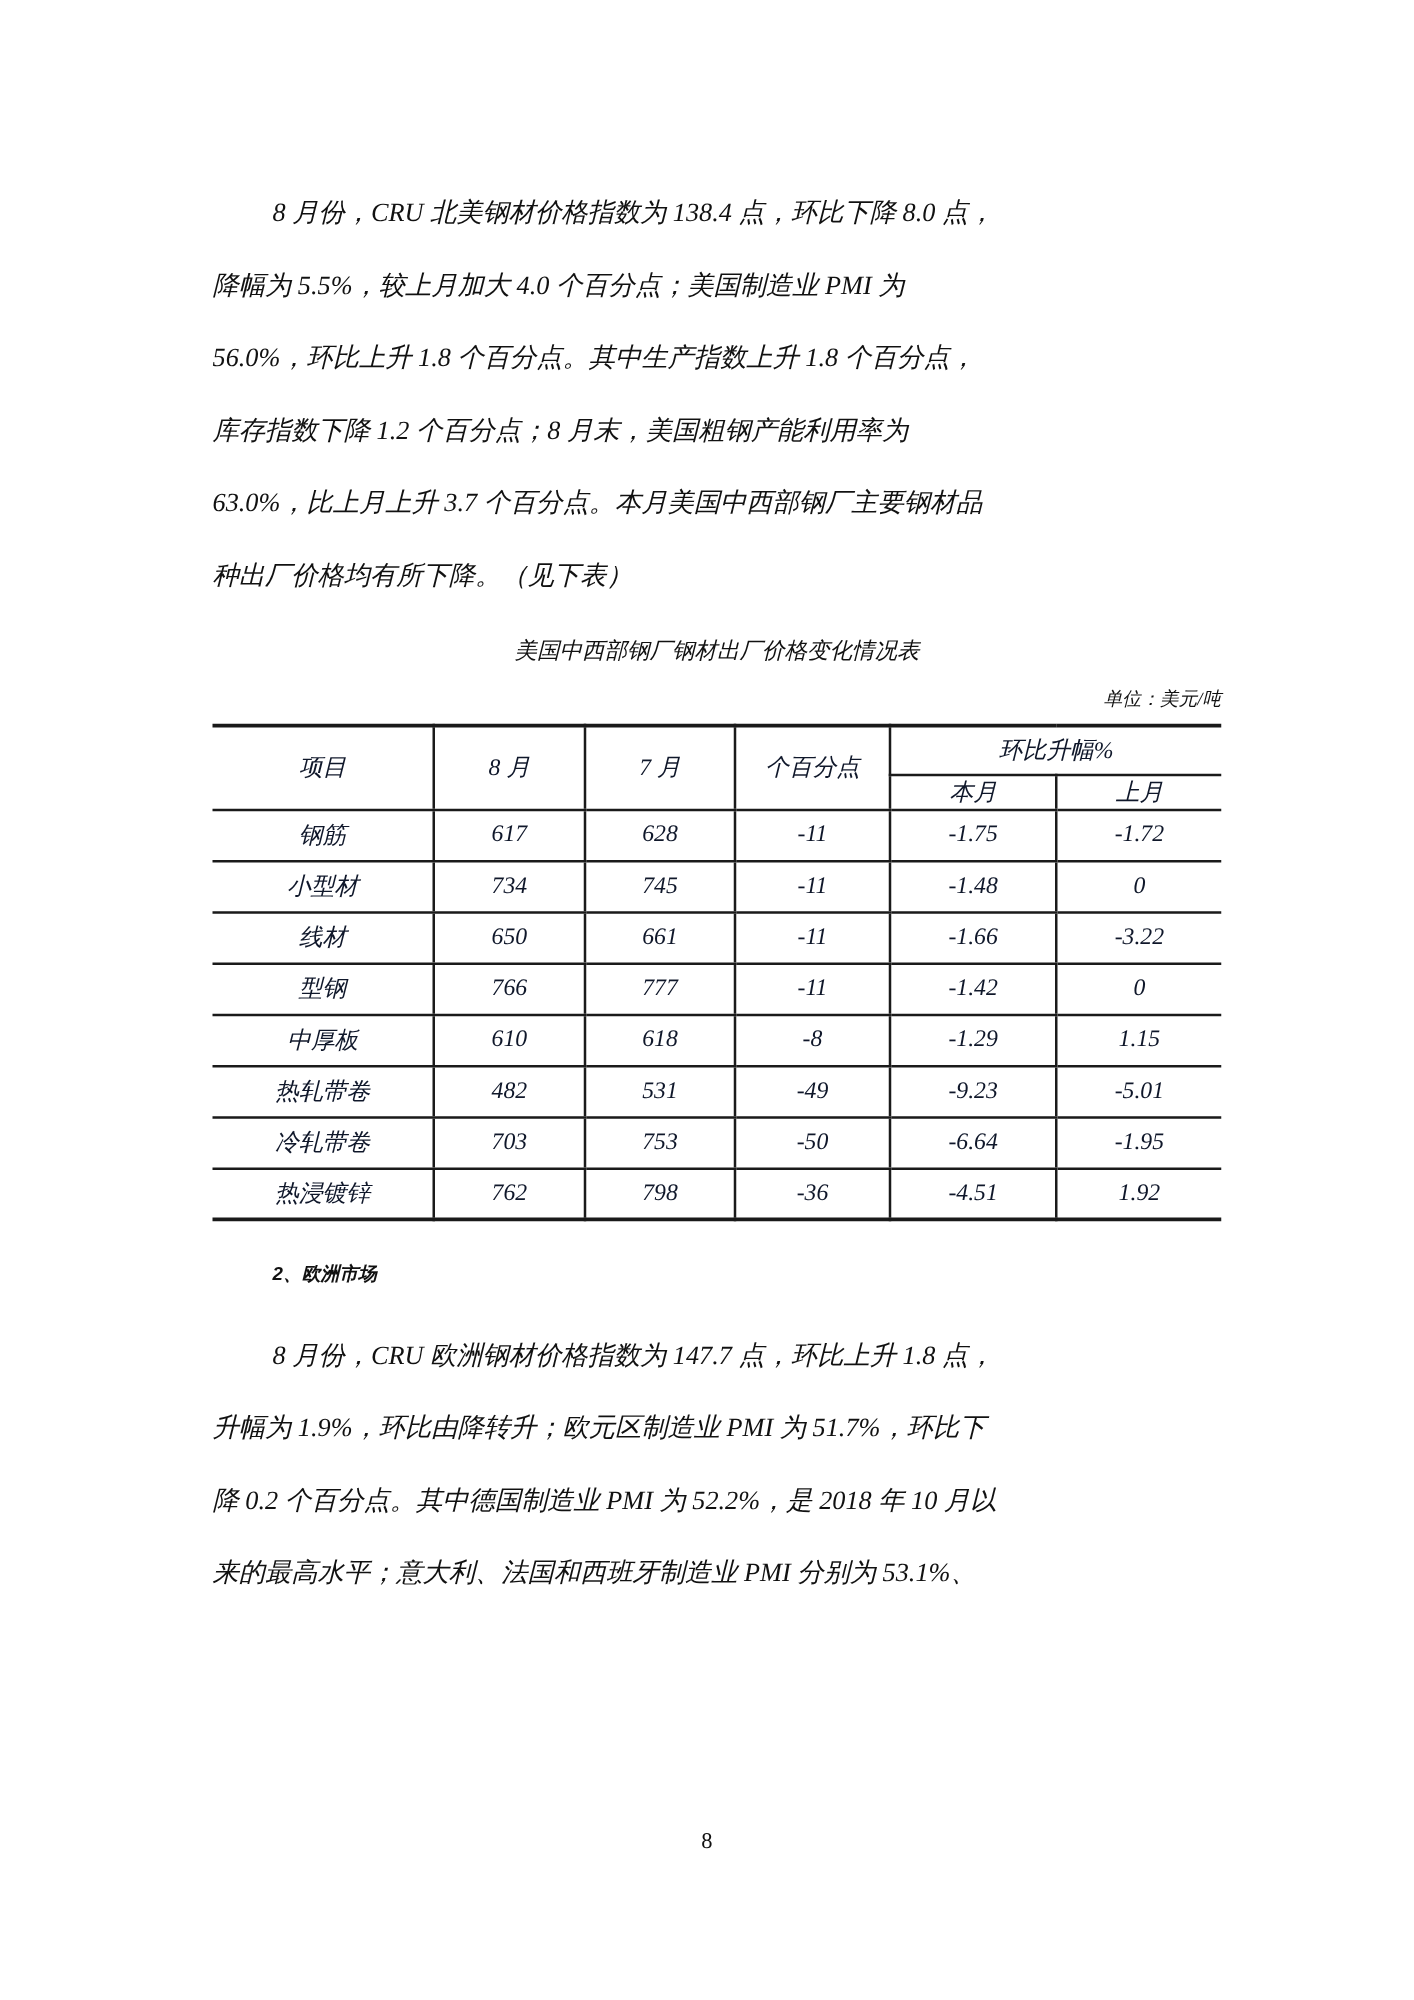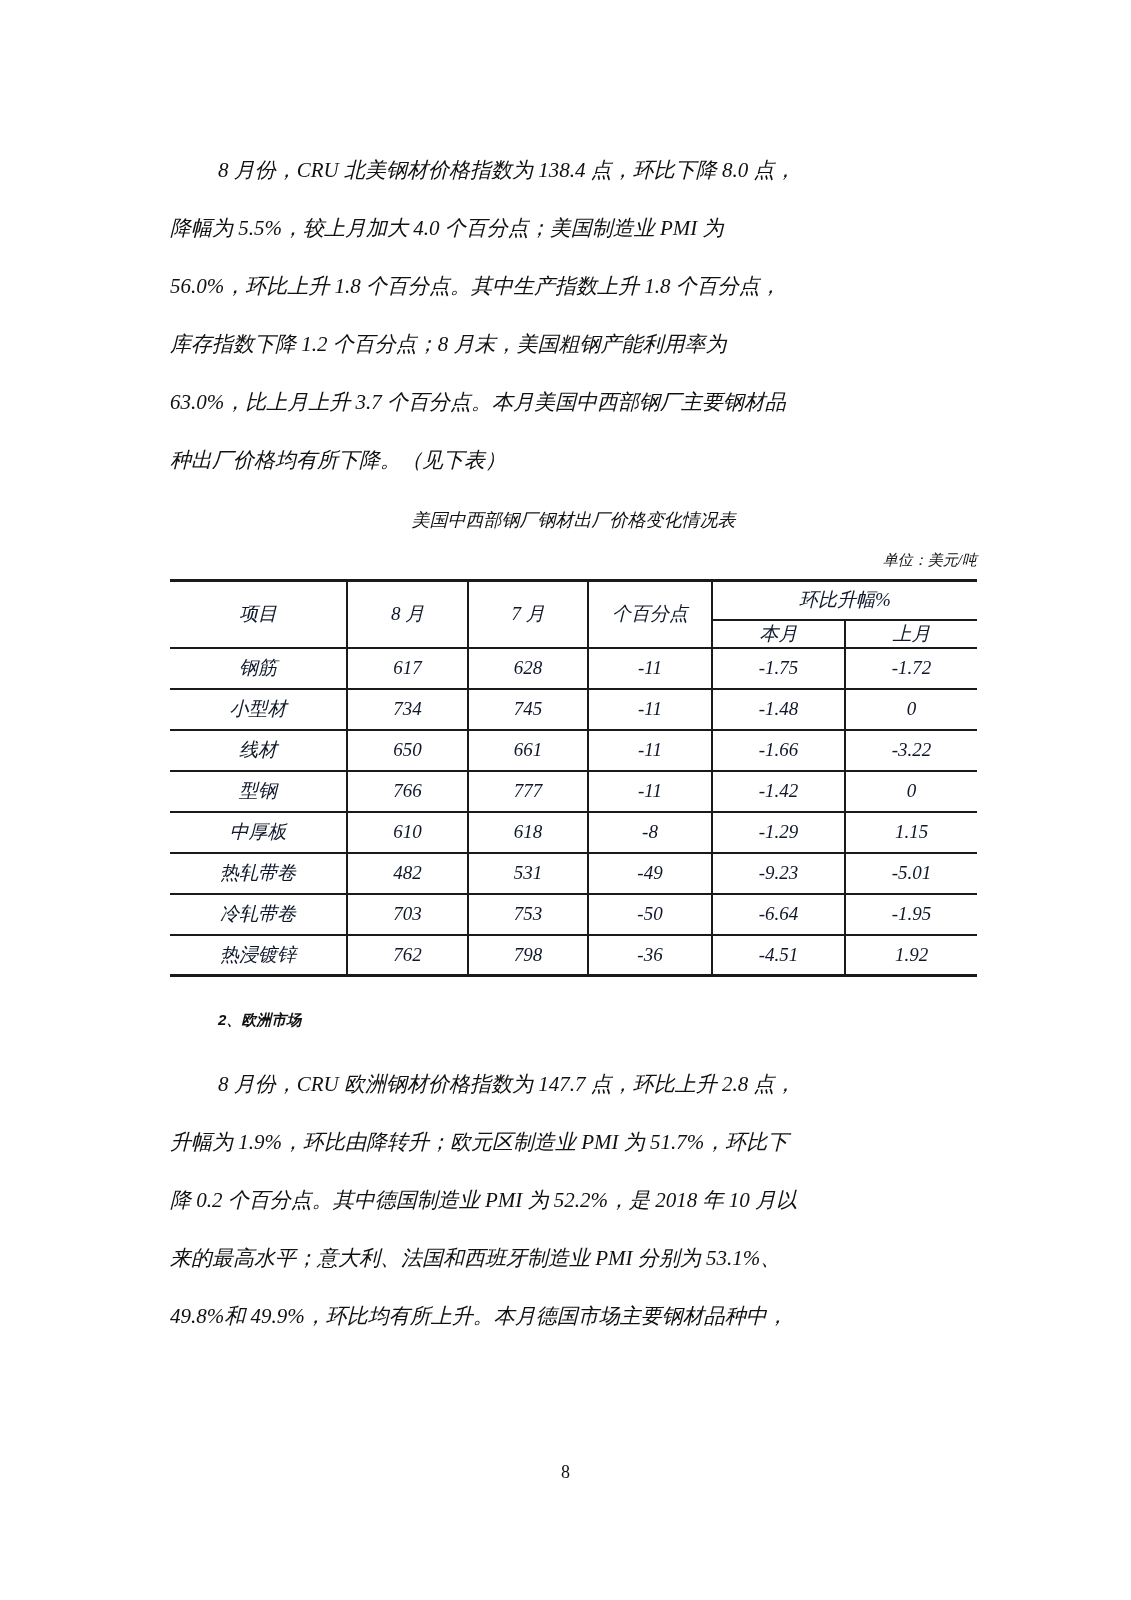--- a/index.html
+++ b/index.html
@@ -193,23 +193,22 @@
           <td>-36</td>
           <td>-4.51</td>
           <td>1.92</td>
         </tr>
       </tbody>
     </table>
 
     <div class="section-heading">2、欧洲市场</div>
 
     <div class="para para2">
-      <div class="line indent">8 月份，CRU 欧洲钢材价格指数为 147.7 点，环比上升 2.8 点，</div>
+      <div class="line indent">8 月份，CRU 欧洲钢材价格指数为 147.7 点，环比上升 1.8 点，</div>
       <div class="line">升幅为 1.9%，环比由降转升；欧元区制造业 PMI 为 51.7%，环比下</div>
       <div class="line">降 0.2 个百分点。其中德国制造业 PMI 为 52.2%，是 2018 年 10 月以</div>
       <div class="line">来的最高水平；意大利、法国和西班牙制造业 PMI 分别为 53.1%、</div>
-      <div class="line">49.8%和 49.9%，环比均有所上升。本月德国市场主要钢材品种中，</div>
     </div>
 
   </div>
 
   <div class="footer">8</div>
 </div>
 
 </body></html>

